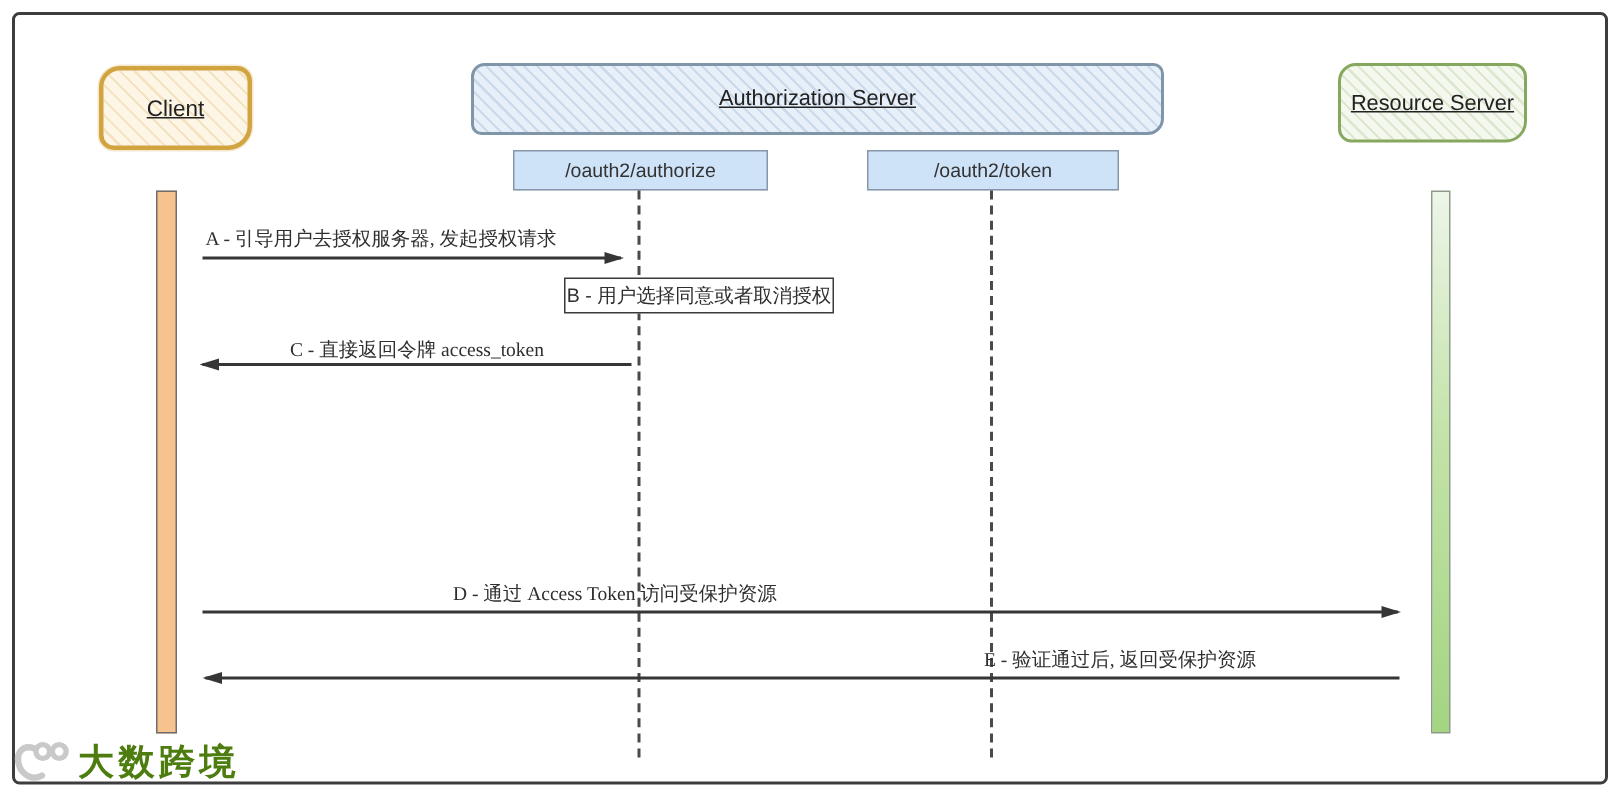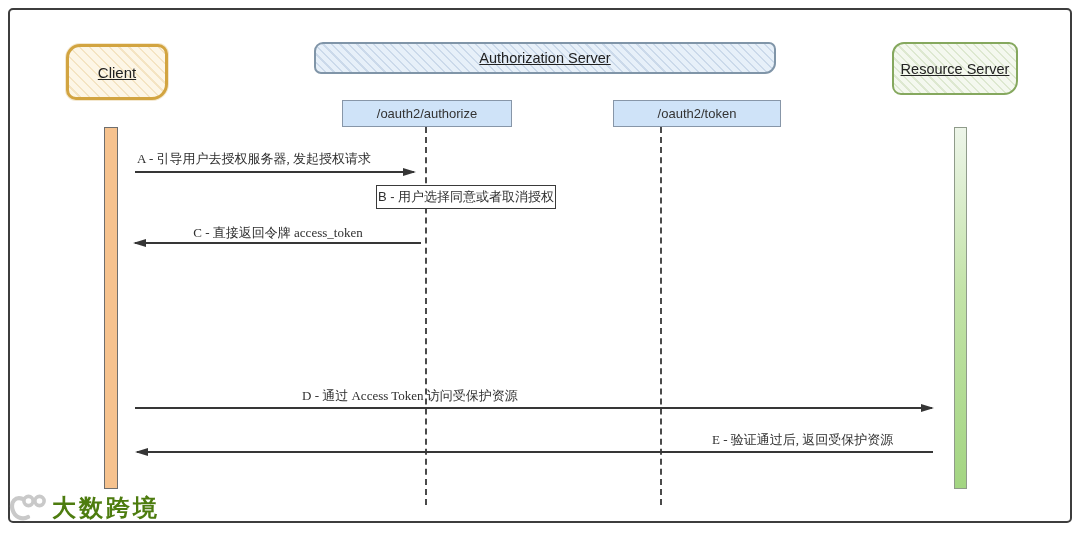--- a/index.html
+++ b/index.html
@@ -18,21 +18,21 @@
   }
   .actor-client{
     left:66px;top:44px;width:102px;height:56px;
     border:3px solid #d2a440;border-radius:14px 10px 16px 10px;
     background:
       repeating-linear-gradient(45deg, rgba(224,186,112,0.30) 0 1.5px, rgba(0,0,0,0) 1.5px 7px),
       #fdf6e6;
     box-shadow:0 0 0 1px rgba(210,164,64,0.25);
   }
   .actor-auth{
-    left:314px;top:42px;width:462px;height:32px;
+    left:314px;top:42px;width:462px;height:48px;
     border:2px solid #8095a8;border-radius:9px 7px 11px 7px;
     background:
       repeating-linear-gradient(45deg, rgba(120,150,190,0.25) 0 1.5px, rgba(0,0,0,0) 1.5px 6px),
       #e7f0f9;
     font-size:14.5px;
     text-align:right;
   }
   .actor-resource{
     left:892px;top:42px;width:126px;height:53px;
     border:2.5px solid #85a85e;border-radius:12px 9px 14px 9px;
@@ -42,21 +42,21 @@
     font-size:14.5px;
   }
   
   .endpoint{
     position:absolute;top:100px;height:27px;box-sizing:border-box;
     background:#cfe3f8;border:1px solid #8796a8;
     display:flex;align-items:center;justify-content:center;
     font-size:13px;color:#333;
   }
   .ep-authorize{left:342px;width:170px;}
-  .ep-token{left:578px;width:168px;margin-left:35px;}
+  .ep-token{left:578px;width:168px;}
   
   .lifeline{position:absolute;top:127px;height:378px;width:0;border-left:2px dashed #4a4a4a;}
   .ll-authorize{left:425px;}
   .ll-token{left:660px;}
   .activation{position:absolute;top:127px;height:362px;box-sizing:border-box;}
   .act-client{left:104px;width:14px;background:#f6c28e;border:1px solid #6e6e6e;}
   .act-resource{
     left:954px;width:13px;border:1px solid #8f9b8a;
     background:linear-gradient(180deg,#edf5e9 0%,#c3e3a8 45%,#a3d582 100%);
   }
@@ -78,21 +78,21 @@
   .note-b{
     position:absolute;left:352px;top:185px;width:180px;height:24px;box-sizing:border-box;
     background:#ffffff;border:1.5px solid #3a3a3a;
     display:flex;align-items:center;justify-content:center;
     font-size:13px;color:#2f2f2f;white-space:nowrap;margin-left:24px;
   }
   .lbl-c{left:135px;top:224px;width:286px;text-align:center;}
   .line-c{left:135px;top:242px;width:286px;}
   .lbl-d{left:302px;top:387px;}
   .line-d{left:135px;top:407px;width:797px;}
-  .lbl-e{left:712px;top:431px;}
+  .lbl-e{left:656px;top:431px;}
   .line-e{left:137px;top:451px;width:796px;}
   
   .watermark{
     position:absolute;left:8px;top:492px;display:flex;align-items:center;gap:4px;
     color:#4d7c0f;
   }
   .watermark .wm-text{
     font-size:24px;font-weight:700;letter-spacing:3px;
     text-shadow:0 0 1px #ffffff, 0 0 2px rgba(255,255,255,0.8);
   }

